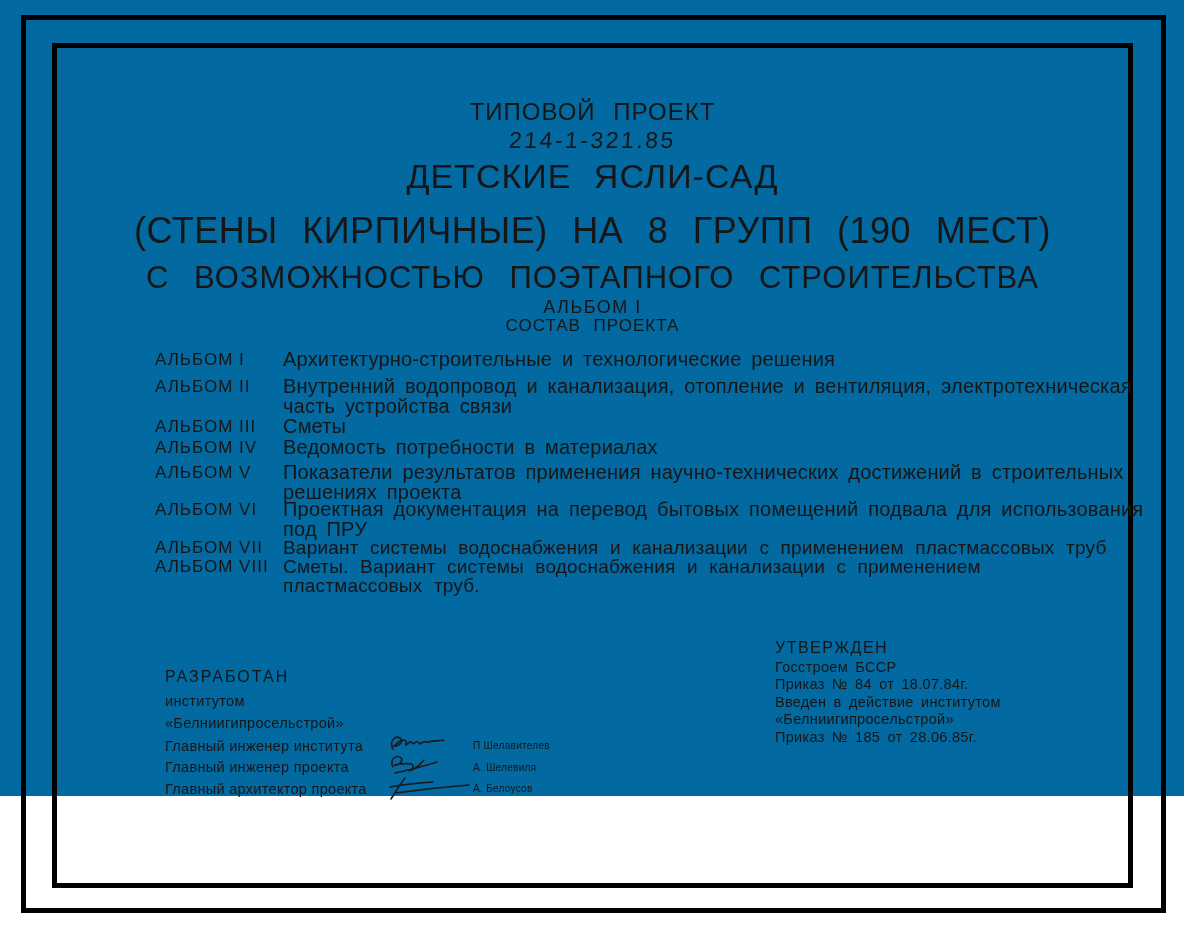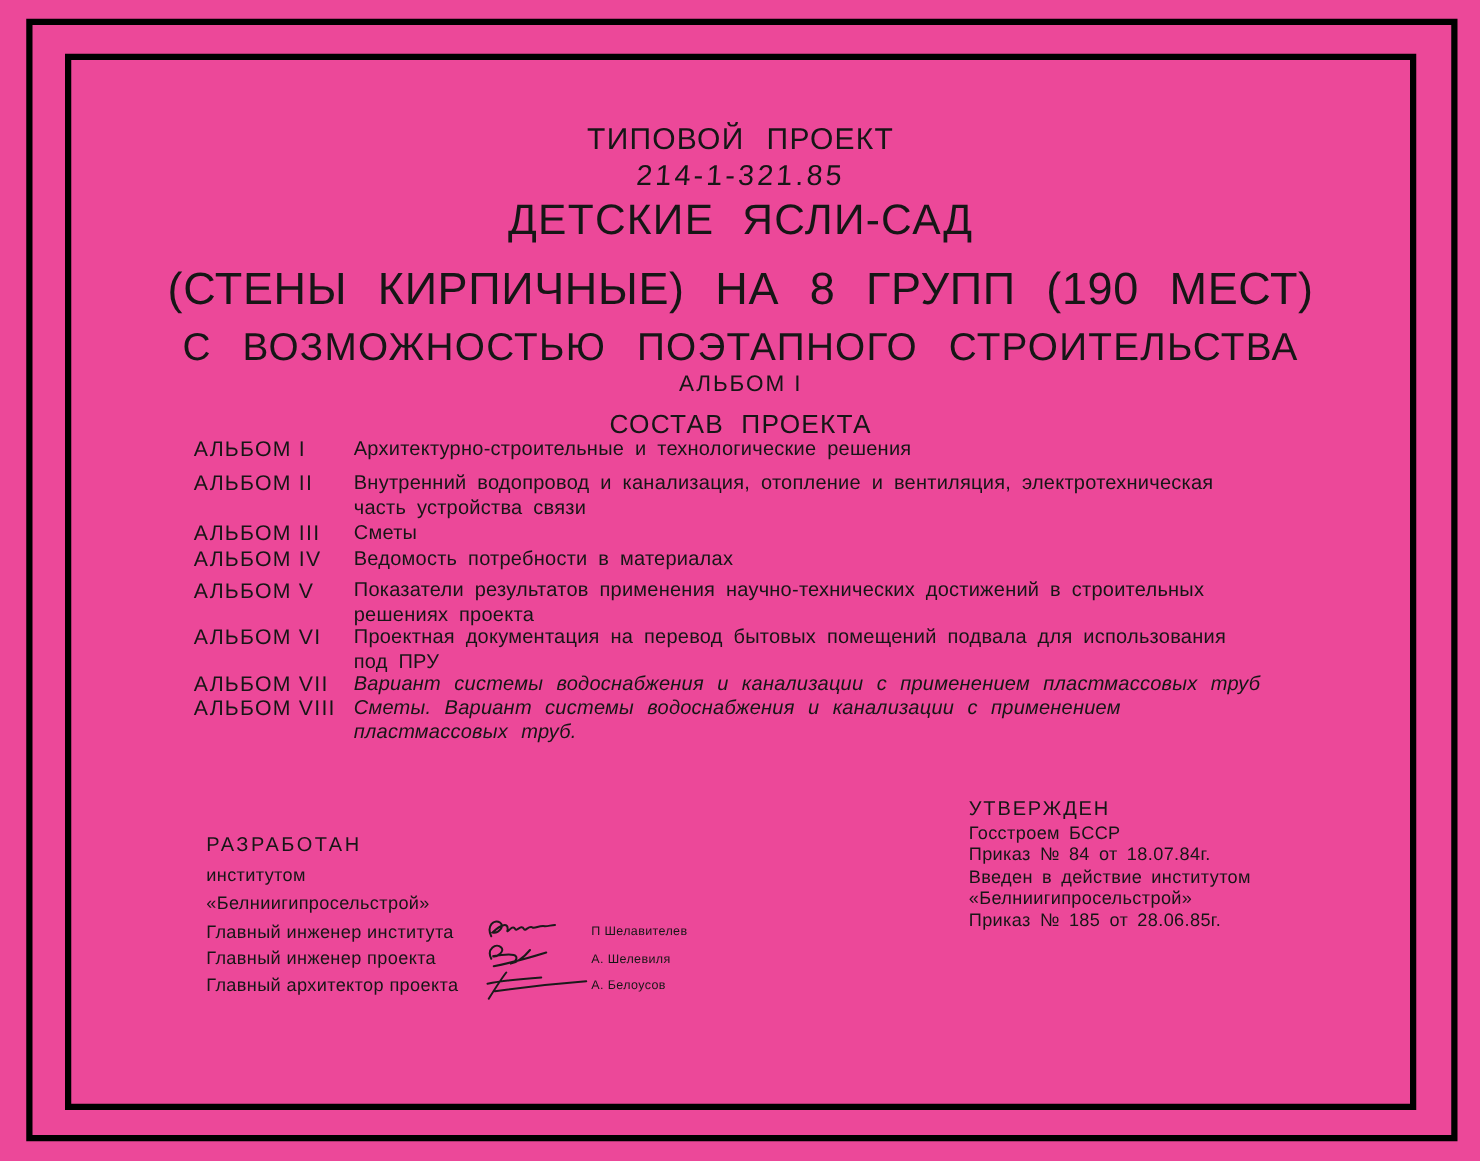--- a/index.html
+++ b/index.html
@@ -8,22 +8,22 @@
     background: #ffffff;
     width: 1184px;
     height: 929px;
     overflow: hidden;
     font-family: "Liberation Sans", sans-serif;
     color: #161616;
   }
   .page {
     position: relative;
     width: 1184px;
-    height: 929px;
-    background: #ec4899;
+    height: 796px;
+    background: #0369a1;
   }
   .outer-frame {
     position: absolute;
     left: 21px; top: 15px;
     width: 1145px; height: 898px;
     border: 5px solid #000;
     box-sizing: border-box;
   }
   .inner-frame {
     position: absolute;
@@ -37,21 +37,21 @@
     left: 52px; width: 1081px;
     text-align: center;
     white-space: nowrap;
   }
   .doc-type      { top: 98px;  font-size: 24px; letter-spacing: 1px;  word-spacing: 10px; }
   .proj-number   { top: 127px; font-size: 23px; letter-spacing: 2.5px; transform: skewX(-4deg); }
   .main-title    { top: 157px; font-size: 34px; letter-spacing: 1px;  word-spacing: 12px; }
   .subtitle-1    { top: 210px; font-size: 36px; letter-spacing: 0.5px; word-spacing: 14px; }
   .subtitle-2    { top: 260px; font-size: 31px; letter-spacing: 1px;  word-spacing: 15px; }
   .album-label   { top: 297px; font-size: 18px; letter-spacing: 1.5px; }
-  .toc-title     { top: 328px; font-size: 21px; letter-spacing: 1px; word-spacing: 7px; }
+  .toc-title     { top: 316px; font-size: 17px; letter-spacing: 1px; word-spacing: 7px; }
 
   .toc {
     position: absolute;
     left: 155px; top: 345px;
     width: 895px; height: 255px;
   }
   .toc-row {
     position: absolute;
     left: 0;
     display: flex;
@@ -59,31 +59,30 @@
     width: 100%;
   }
   .toc-label {
     flex: 0 0 128px;
     font-size: 17px;
     letter-spacing: 1px;
     white-space: nowrap;
   }
   .toc-desc {
     flex: 1 1 auto;
-    font-size: 16px;
+    font-size: 20px;
     line-height: 19.5px;
     word-spacing: 4px;
     letter-spacing: 0.2px;
   }
   .toc-desc div { white-space: nowrap; }
   .toc-row.small .toc-desc {
-    font-size: 16px;
+    font-size: 19px;
     line-height: 19px;
     word-spacing: 6px;
-    font-style: italic;
   }
 
   .approved-block {
     position: absolute;
     left: 775px; top: 639px;
     width: 340px;
     font-size: 14.5px;
     line-height: 17.5px;
     word-spacing: 3px;
     letter-spacing: 0.3px;

